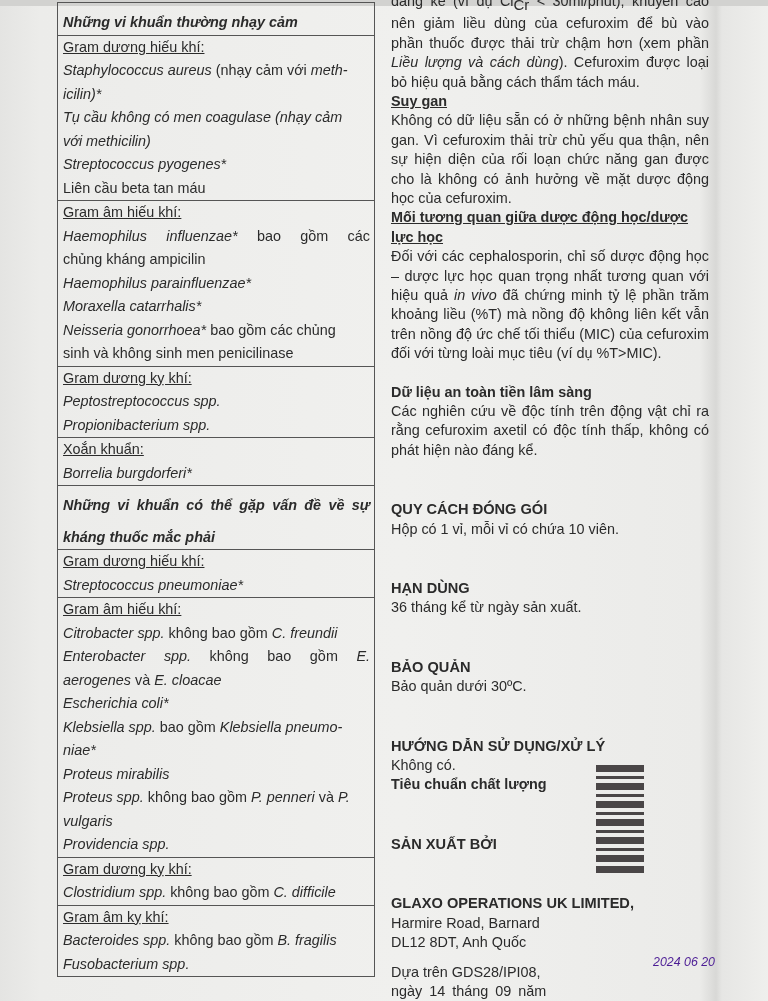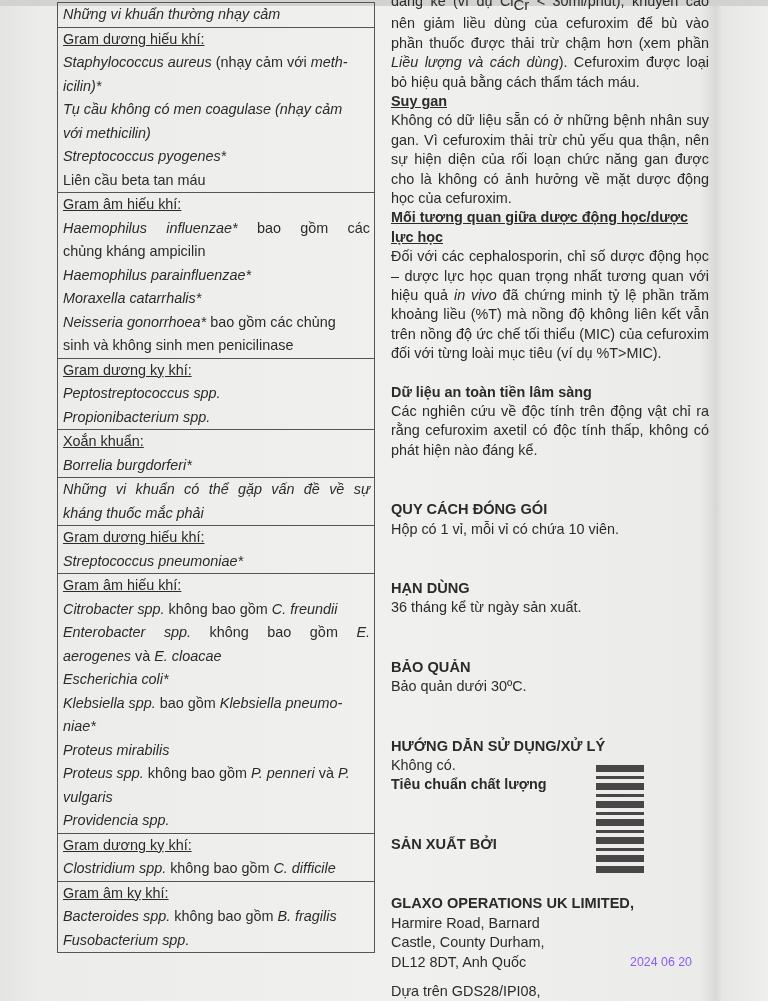--- a/index.html
+++ b/index.html
@@ -9,21 +9,21 @@
     font-family: "Liberation Sans", sans-serif; color:#2b2b2b;
   }
   .page-fold { position:absolute; left:0; top:0; width:768px; height:6px; background:#d2d2d0; }
   
   .bact-table {
     position:absolute; left:57px; top:2px; width:316px;
     border:1px solid #555; border-top:none;
     font-size:14.4px; line-height:23.5px;
   }
   .row { border-top:1px solid #555; padding:0 4px 0 5px; }
-  .row .h { font-weight:normal; font-style:italic; }
+  .row .h { font-weight:bold; font-style:italic;margin-top:8px; }
   .row .u { text-decoration:underline; }
   .row .line { display:block; }
   .row .line.j { text-align:justify; text-align-last:justify; }
   i { font-style:italic;text-align:center; }
 
   
   .right-col {
     position:absolute; left:391px; top:-8px; width:318px;
     font-size:14.4px; line-height:19.4px; color:#2b2b2b;
   }
@@ -34,21 +34,21 @@
   .gap { height:19px; }
   .gap-s { height:10px; }
   sub { font-size:15px; }
 
   .barcode { position:absolute; left:596px; top:765px; width:50px; }
   .bar { background:#4a4647; width:48px; margin-bottom:4px; }
   .bar.thick { height:7px; }
   .bar.thin { height:3px; }
 
   .footer-code { position:absolute; left:60px; top:1014px; font-size:10px; color:#3a3a3a; }
-  .footer-date { position:absolute; left:630px; top:955px; font-size:12.4px; color:#8b5cf6; }
+  .footer-date { position:absolute; left:653px; top:955px; font-size:12.4px; color:#4c1d95;font-style:italic; }
 </style>
 </head>
 <body>
 
 <div class="page-fold"></div>
 
 <div class="bact-table">
 
   <div class="row">
     <span class="h line">Những vi khuẩn thường nhạy cảm</span>
@@ -134,21 +134,20 @@
   <div class="caps">HẠN DÙNG</div>
   <p>36 tháng kể từ ngày sản xuất.</p>
   <div class="caps">BẢO QUẢN</div>
   <p>Bảo quản dưới 30ºC.</p>
   <div class="caps">HƯỚNG DẪN SỬ DỤNG/XỬ LÝ</div>
   <p>Không có.</p>
   <div class="sec-title">Tiêu chuẩn chất lượng</div>
   <div class="caps">SẢN XUẤT BỞI</div>
   <div class="caps">GLAXO OPERATIONS UK LIMITED,</div>
   <div>Harmire Road, Barnard</div>
-  <div>Castle, County Durham,</div>
   <div>DL12 8DT, Anh Quốc</div>
   <div class="gap-s"></div>
   <div>Dựa trên GDS28/IPI08,</div>
   <div style="word-spacing:3px;">ngày 14 tháng 09 năm</div>
   <div>2018.</div>
   <div class="gap-s"></div>
   <div>ZINTAB 0820-08/140918.</div>
 </div>
 
 <div class="barcode">

